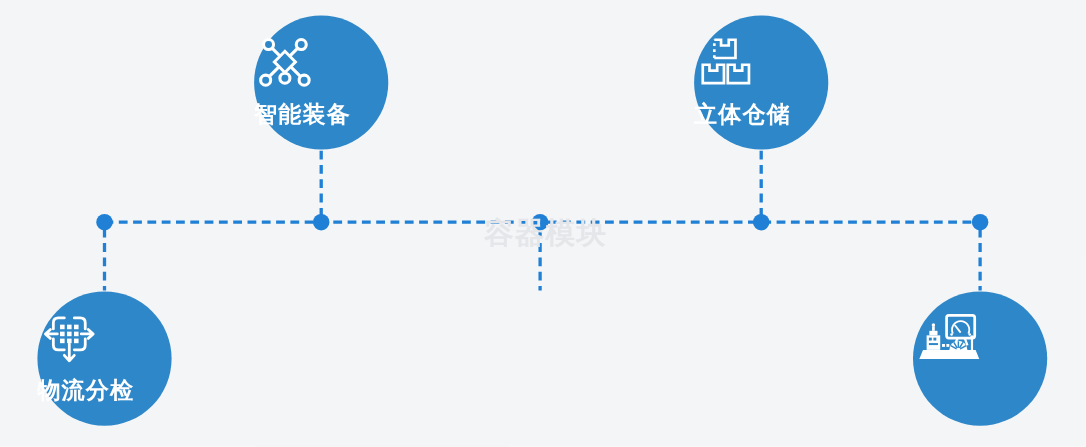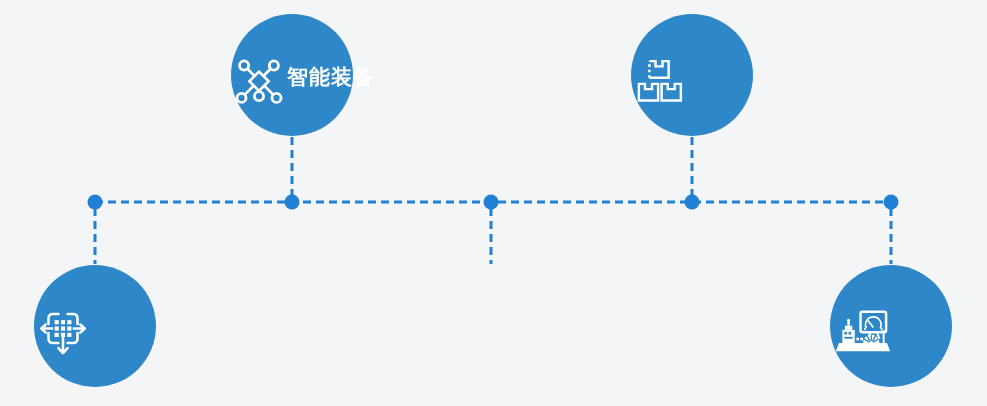--- a/index.html
+++ b/index.html
@@ -17,21 +17,21 @@
   }
   #connectors{position:absolute;left:0;top:0;width:987px;height:406px;}
   .watermark{
     position:absolute;left:440px;top:194px;width:120px;
     font-size:27px;font-weight:bold;color:var(--watermark);
     letter-spacing:1px;user-select:none;white-space:nowrap;
   }
   .node{
     position:absolute;width:122px;height:122px;border-radius:50%;
     background:var(--node-fill);
-    display:flex;flex-direction:row;align-items:center;
+    display:flex;flex-direction:column;align-items:flex-start;
     cursor:pointer;
   }
   .node .icon{
     margin-top:16px;height:56px;display:flex;align-items:center;justify-content:center;
   }
   .node .label{
     margin-top:4px;color:var(--label);font-size:21px;font-weight:bold;
     letter-spacing:1px;white-space:nowrap;text-align:center;
   }
   .n1{left:231px;top:14px;}
@@ -56,20 +56,21 @@
     </g>
     <g fill="var(--connector)">
       <circle cx="95" cy="202" r="7.5"></circle>
       <circle cx="292" cy="202" r="7.5"></circle>
       <circle cx="491" cy="202" r="7.5"></circle>
       <circle cx="692" cy="202" r="7.5"></circle>
       <circle cx="891" cy="202" r="7.5"></circle>
     </g>
   </svg>
 
+  <div class="watermark">容器模块</div>
 
   <div class="node n1">
     <span class="icon">
       <svg width="56" height="56" viewBox="0 0 64 64">
         <g stroke="#fff" stroke-width="3.2" fill="none" stroke-linecap="round">
           <path d="M15 12 L52 49 M49 12 L12 49 M32 30 L32 47"></path>
           <path d="M32 19 L43 30 L32 41 L21 30 Z" fill="var(--node-fill)" stroke-width="3"></path>
           <circle cx="15" cy="12" r="5.2" fill="var(--node-fill)"></circle>
           <circle cx="49" cy="12" r="5.2" fill="var(--node-fill)"></circle>
           <circle cx="12" cy="49" r="5.2" fill="var(--node-fill)"></circle>
@@ -85,20 +86,21 @@
     <span class="icon">
       <svg width="56" height="56" viewBox="0 0 64 64">
         <g stroke="#fff" stroke-width="2.8" fill="none" stroke-linejoin="miter">
           <path d="M21 7 L28 7 L28 13 L36 13 L36 7 L43 7 L43 26 L21 26"></path>
           <line x1="21" y1="26" x2="21" y2="7" stroke-dasharray="3 3.2"></line>
           <path d="M9 33 L16 33 L16 39 L24 39 L24 33 L31 33 L31 52 L9 52 Z"></path>
           <path d="M35 33 L42 33 L42 39 L50 39 L50 33 L57 33 L57 52 L35 52 Z"></path>
         </g>
       </svg>
     </span>
+    <div class="label">立体仓储</div>
   </div>
 
   <div class="node n3">
     <span class="icon">
       <svg width="58" height="58" viewBox="0 0 64 64">
         <g stroke="#fff" stroke-width="2.8" fill="none" stroke-linecap="round" stroke-linejoin="round">
           <path d="M16 21 L16 15 Q16 10 21 10 L27 10"></path>
           <path d="M37 10 L43 10 Q48 10 48 15 L48 21"></path>
           <path d="M16 31 L16 37 Q16 42 21 42 L27 42"></path>
           <path d="M37 42 L43 42 Q48 42 48 37 L48 31"></path>
@@ -112,20 +114,21 @@
             <rect x="36.7" y="16.7" width="4.6" height="4.6"></rect>
           <rect x="22.7" y="23.7" width="4.6" height="4.6"></rect>
             <rect x="29.7" y="23.7" width="4.6" height="4.6"></rect>
             <rect x="36.7" y="23.7" width="4.6" height="4.6"></rect>
           <rect x="22.7" y="30.7" width="4.6" height="4.6"></rect>
             <rect x="29.7" y="30.7" width="4.6" height="4.6"></rect>
             <rect x="36.7" y="30.7" width="4.6" height="4.6"></rect>
         </g>
       </svg>
     </span>
+    <div class="label">物流分检</div>
   </div>
 
 
   <div class="node n5">
     <span class="icon">
       <svg width="66" height="54" viewBox="0 0 80 64">
         <g fill="#fff">
           <rect x="37" y="5" width="31" height="25" rx="2.5" fill="none" stroke="#fff" stroke-width="3"></rect>
           <path d="M44 25 A 9.5 9.5 0 1 1 61 25" fill="none" stroke="#fff" stroke-width="2"></path>
           <line x1="52.5" y1="24" x2="46" y2="15.5" stroke="#fff" stroke-width="2"></line>

